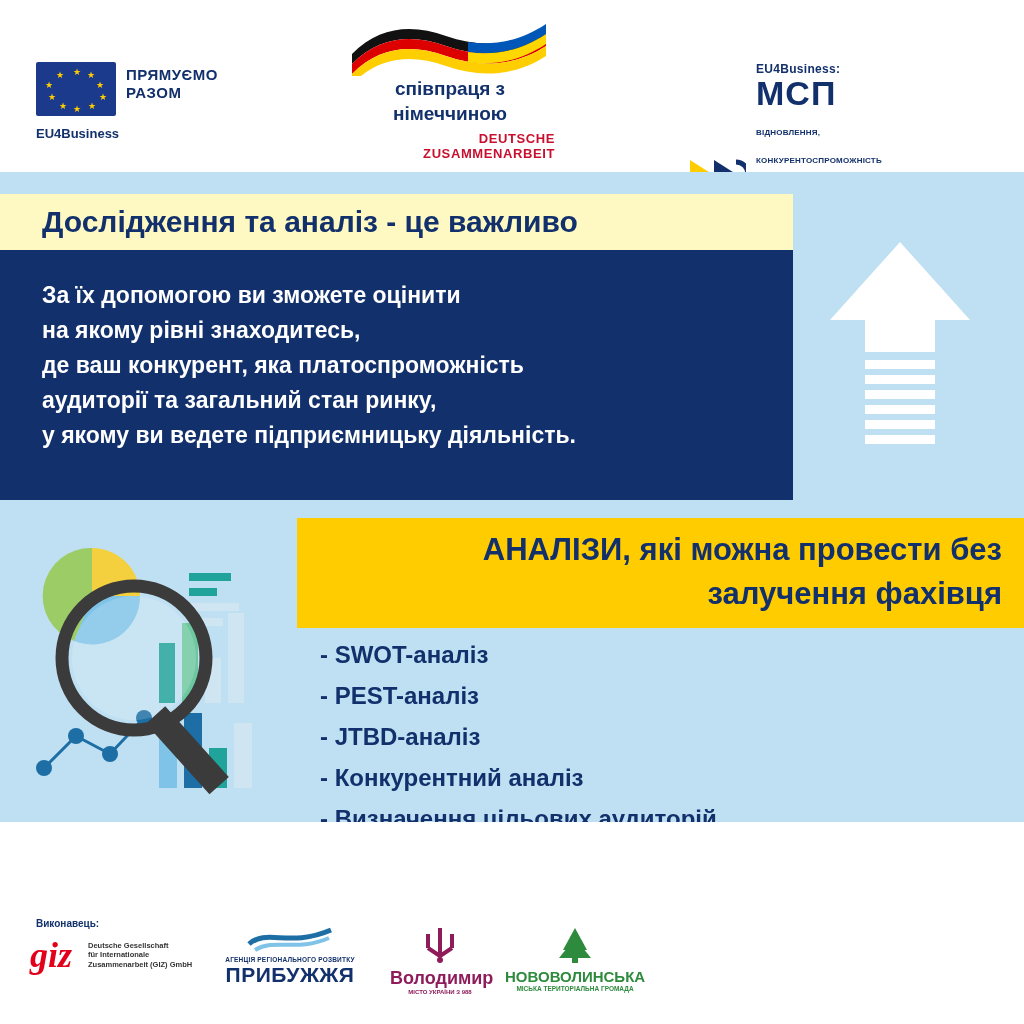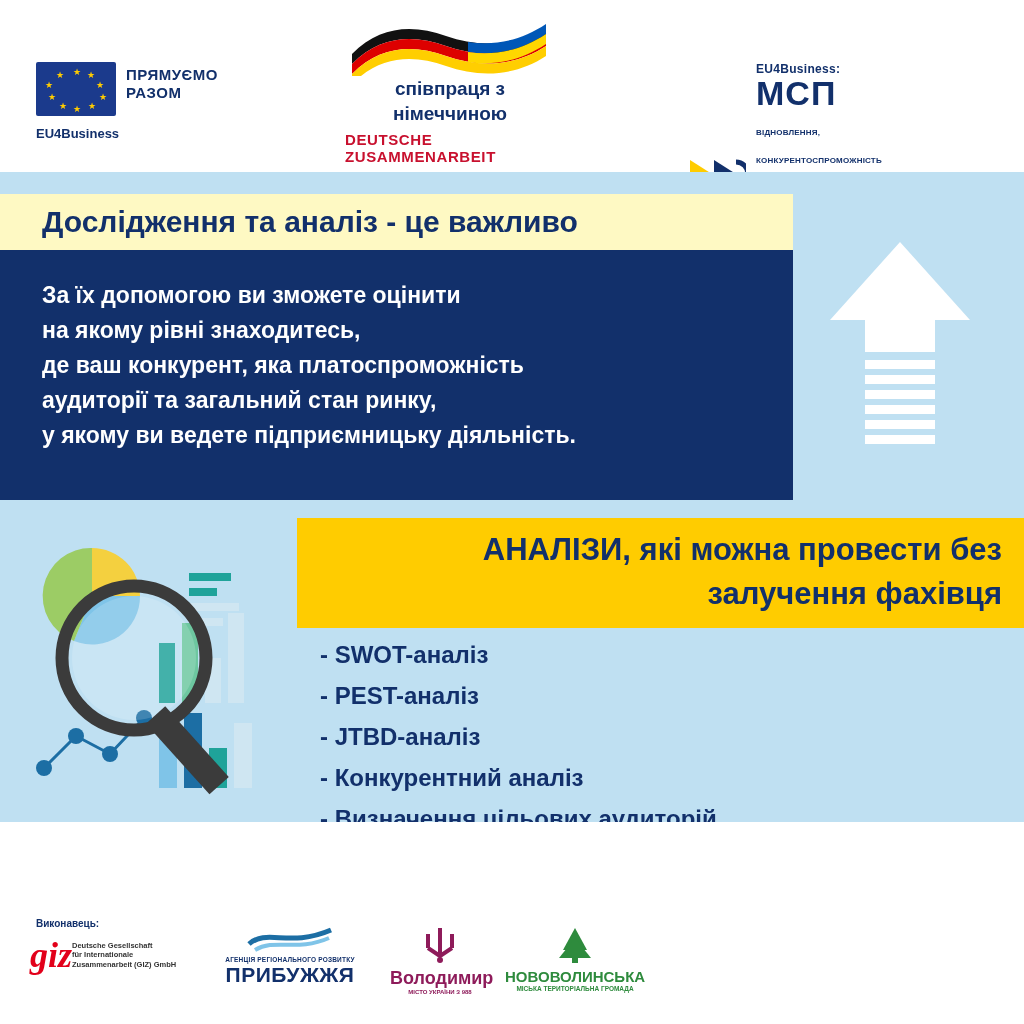--- a/index.html
+++ b/index.html
@@ -64,24 +64,24 @@
   }
   .de-ribbon svg { display: block; }
   .de-text {
     text-align: center;
     color: #12306b;
     font-weight: bold;
     font-size: 19px;
     line-height: 25px;
   }
   .de-sub {
-    text-align: left;
+    text-align: right;
     color: #c8102e;
     font-weight: bold;
-    font-size: 15px;
+    font-size: 13px;
     letter-spacing: 0.6px;
     margin-top: 5px;
   }
 
   
   .msp-logo {
     position: absolute; left: 690px; top: 62px;
     display: flex; align-items: flex-end;
   }
   .msp-mark {
@@ -179,21 +179,21 @@
   .giz {
     position: absolute; left: 30px; top: 116px;
     display: flex; align-items: center;
   }
   .giz-mark {
     font-family: "Liberation Serif", serif;
     color: #e2001a; font-size: 36px; font-weight: bold; font-style: italic;
     line-height: 34px;
   }
   .giz-txt {
-    margin-left: 0; color: #333; font-size: 7.5px; line-height: 9.5px; font-weight: bold;
+    margin-left: 16px; color: #333; font-size: 7.5px; line-height: 9.5px; font-weight: bold;
   }
   .pryb {
     position: absolute; left: 225px; top: 104px; width: 130px; text-align: center;
   }
   .pryb .top { color: #12306b; font-size: 6.5px; font-weight: bold; letter-spacing: .2px;}
   .pryb .big { color: #12306b; font-size: 21px; font-weight: bold; letter-spacing: .5px;}
   .volo {
     position: absolute; left: 390px; top: 104px; width: 100px; text-align: center;
   }
   .volo .big { color: #8e1b5a; font-size: 18px; font-weight: bold; }

